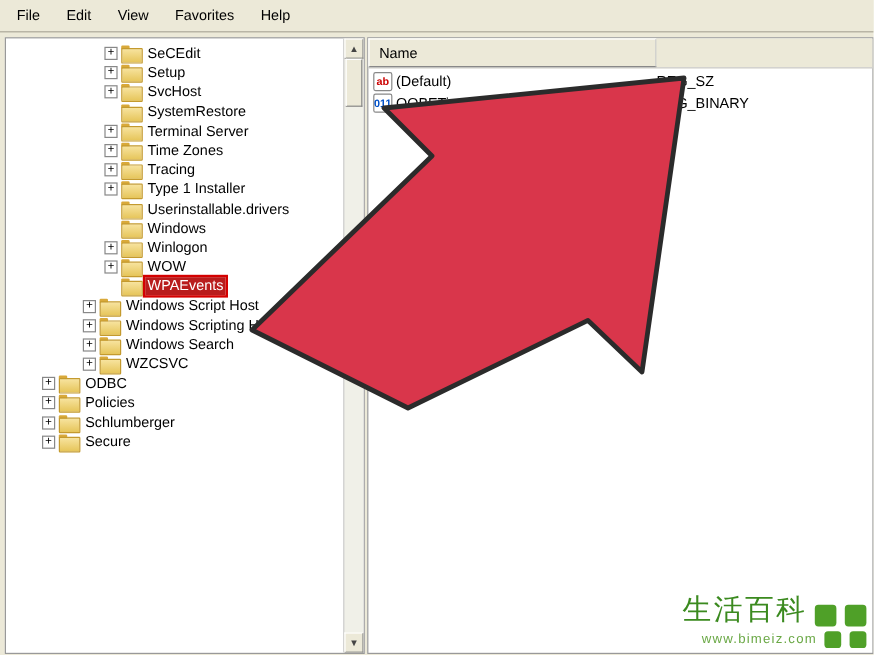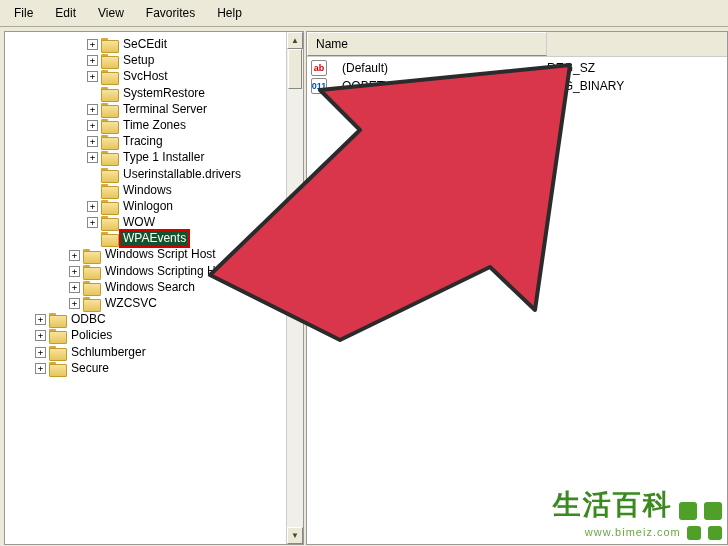--- a/index.html
+++ b/index.html
@@ -17,44 +17,44 @@
 .scroll-thumb { position: absolute; top: 17px; left: 1px; right: 1px; height: 40px; background: #ece9d8; border: 1px solid #fff; border-right-color: #888; border-bottom-color: #888; }
 
 .tree { padding: 4px 2px; line-height: 1.1; }
 .tree-item { display: flex; align-items: center; white-space: nowrap; margin: 1px 0; }
 .expander { width: 11px; height: 11px; border: 1px solid #888; background: #fff; display: inline-flex; align-items: center; justify-content: center; font-size: 9px; line-height: 1; color: #000; margin-right: 3px; font-family: monospace; cursor: pointer; }
 .expander.none { border: none; background: transparent; }
 .folder-icon { width: 16px; height: 13px; margin-right: 4px; position: relative; display: inline-block; }
 .folder-icon::before { content: ""; position: absolute; top: 0; left: 0; width: 7px; height: 3px; background: #d9a93a; border-radius: 1px 1px 0 0; }
 .folder-icon::after { content: ""; position: absolute; top: 2px; left: 0; width: 16px; height: 11px; background: linear-gradient(#f7e39e, #e6c55a); border: 1px solid #c49a2e; border-radius: 1px; }
 .tree-label { padding: 1px 2px; }
-.tree-label.selected { background: #14532d; color: #fff; outline: 2px solid #d40000; outline-offset: 0; }
+.tree-label.selected { background: #b91c1c; color: #fff; outline: 2px solid #d40000; outline-offset: 0; }
 
 .indent-1 { padding-left: 62px; }
 .indent-2 { padding-left: 80px; }
 .indent-0a { padding-left: 28px; }
 
 .cols { display: flex; background: #ece9d8; border-bottom: 1px solid #ccc; }
 .col { padding: 4px 8px; border-right: 1px solid #ccc; border-top: 1px solid #fff; border-left: 1px solid #fff; border-bottom: 1px solid #888; }
 .col.name { width: 240px; }
 .col.type { flex: 1; }
 
 .rows { padding: 2px 0; }
 .row { display: flex; align-items: center; padding: 1px 4px; }
-.cell-name { width: 236px; display: flex; align-items: center; gap: 15px; }
+.cell-name { width: 236px; display: flex; align-items: center; gap: 3px; }
 .cell-type { flex: 1; }
 .reg-icon { width: 16px; height: 16px; display: inline-flex; align-items: center; justify-content: center; font-size: 9px; font-weight: bold; border: 1px solid #888; background: #fff; color: #c00; border-radius: 2px; }
 .reg-icon.bin { color: #0050c8; }
 
 .arrow { position: absolute; left: 200px; top: 45px; pointer-events: none; z-index: 10; }
 
 .watermark { position: absolute; right: 6px; bottom: 6px; text-align: right; font-size: 13px; color: #3b8a1f; pointer-events: none; z-index: 5; }
 .watermark .url { font-size: 11px; color: #6aa845; letter-spacing: 1px; }
 .wm-icon { display: inline-block; width: 18px; height: 18px; background: #4fa028; border-radius: 3px; margin-left: 3px; vertical-align: middle; }
-.wm-big { font-size: 28px; font-weight: bold; letter-spacing: 2px; }
+.wm-big { font-size: 24px; font-weight: normal; letter-spacing: 2px; }
 </style>
 </head>
 <body>
 
 <div class="menubar">
   <span>File</span>
   <span>Edit</span>
   <span>View</span>
   <span>Favorites</span>
   <span>Help</span>

